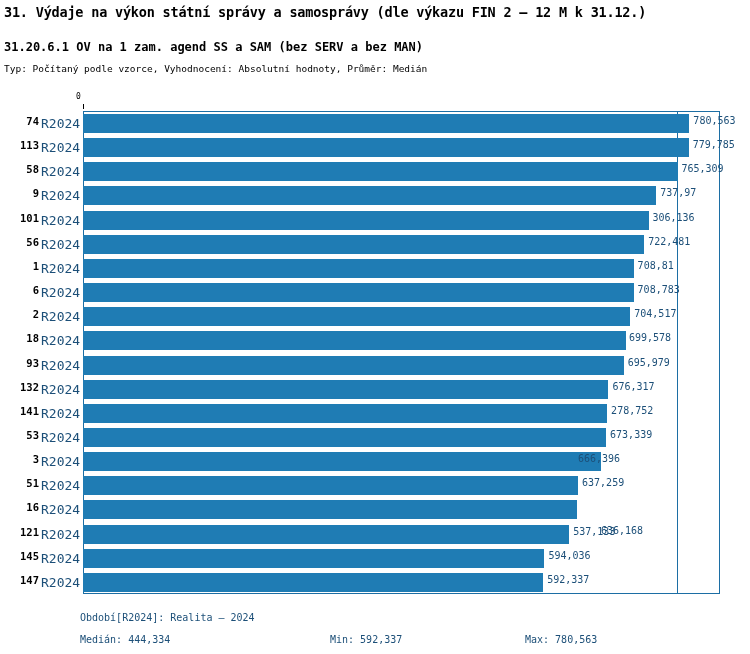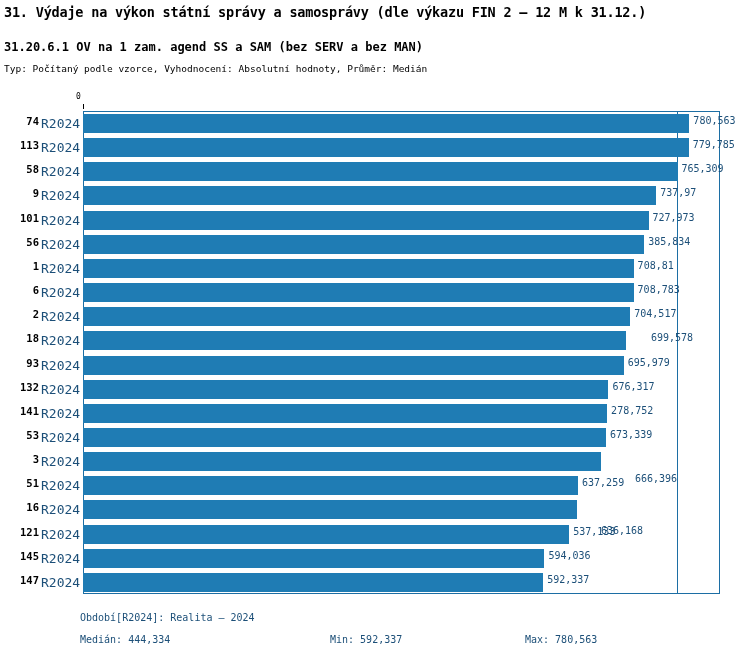--- a/index.html
+++ b/index.html
@@ -257,61 +257,61 @@
     <div class="row" style="top: 48.3px;">
       <div class="bar" style="width: 594.514px; background: rgb(31, 124, 180);"></div>
       <div class="bar-label" style="left: 598.514px;">765,309</div>
     </div>
     <div class="row" style="top: 72.45px;">
       <div class="bar" style="width: 573.277px; background: rgb(31, 124, 180);"></div>
       <div class="bar-label" style="left: 577.277px;">737,97</div>
     </div>
     <div class="row" style="top: 96.6px;">
       <div class="bar" style="width: 565.511px; background: rgb(31, 124, 180);"></div>
-      <div class="bar-label" style="left: 569.511px;">727,973</div>
+      <div class="bar-label" style="left: 569.511px;">306,136</div>
     </div>
     <div class="row" style="top: 120.75px;">
       <div class="bar" style="width: 561.244px; background: rgb(31, 124, 180);"></div>
-      <div class="bar-label" style="left: 565.244px;">385,834</div>
+      <div class="bar-label" style="left: 565.244px;">722,481</div>
     </div>
     <div class="row" style="top: 144.9px;">
       <div class="bar" style="width: 550.624px; background: rgb(31, 124, 180);"></div>
       <div class="bar-label" style="left: 554.624px;">708,81</div>
     </div>
     <div class="row" style="top: 169.05px;">
       <div class="bar" style="width: 550.603px; background: rgb(31, 124, 180);"></div>
       <div class="bar-label" style="left: 554.603px;">708,783</div>
     </div>
     <div class="row" style="top: 193.2px;">
       <div class="bar" style="width: 547.289px; background: rgb(31, 124, 180);"></div>
       <div class="bar-label" style="left: 551.289px;">704,517</div>
     </div>
     <div class="row" style="top: 217.35px;">
       <div class="bar" style="width: 543.453px; background: rgb(31, 124, 180);"></div>
-      <div class="bar-label" style="left: 568px; text-align: right;">699,578</div>
+      <div class="bar-label" style="left: 546px; text-align: right;">699,578</div>
     </div>
     <div class="row" style="top: 241.5px;">
       <div class="bar" style="width: 540.657px; background: rgb(31, 124, 180);"></div>
       <div class="bar-label" style="left: 544.657px;">695,979</div>
     </div>
     <div class="row" style="top: 265.65px;">
       <div class="bar" style="width: 525.383px; background: rgb(31, 124, 180);"></div>
       <div class="bar-label" style="left: 529.383px;">676,317</div>
     </div>
     <div class="row" style="top: 289.8px;">
       <div class="bar" style="width: 524.117px; background: rgb(31, 124, 180);"></div>
       <div class="bar-label" style="left: 528.117px;">278,752</div>
     </div>
     <div class="row" style="top: 313.95px;">
       <div class="bar" style="width: 523.069px; background: rgb(31, 124, 180);"></div>
       <div class="bar-label" style="left: 527.069px;">673,339</div>
     </div>
     <div class="row" style="top: 338.1px;">
       <div class="bar" style="width: 517.676px; background: rgb(31, 124, 180);"></div>
-      <div class="bar-label" style="left: 552px; margin-top: 20px;">666,396</div>
+      <div class="bar-label" style="left: 495px;">666,396</div>
     </div>
     <div class="row" style="top: 362.25px;">
       <div class="bar" style="width: 495.041px; background: rgb(31, 124, 180);"></div>
       <div class="bar-label" style="left: 499.041px;">637,259</div>
     </div>
     <div class="row" style="top: 386.4px;">
       <div class="bar" style="width: 494.194px; background: rgb(31, 124, 180);"></div>
       <div class="bar-label" style="left: 518px; margin-top: 24px;">636,168</div>
     </div>
     <div class="row" style="top: 410.55px;">

